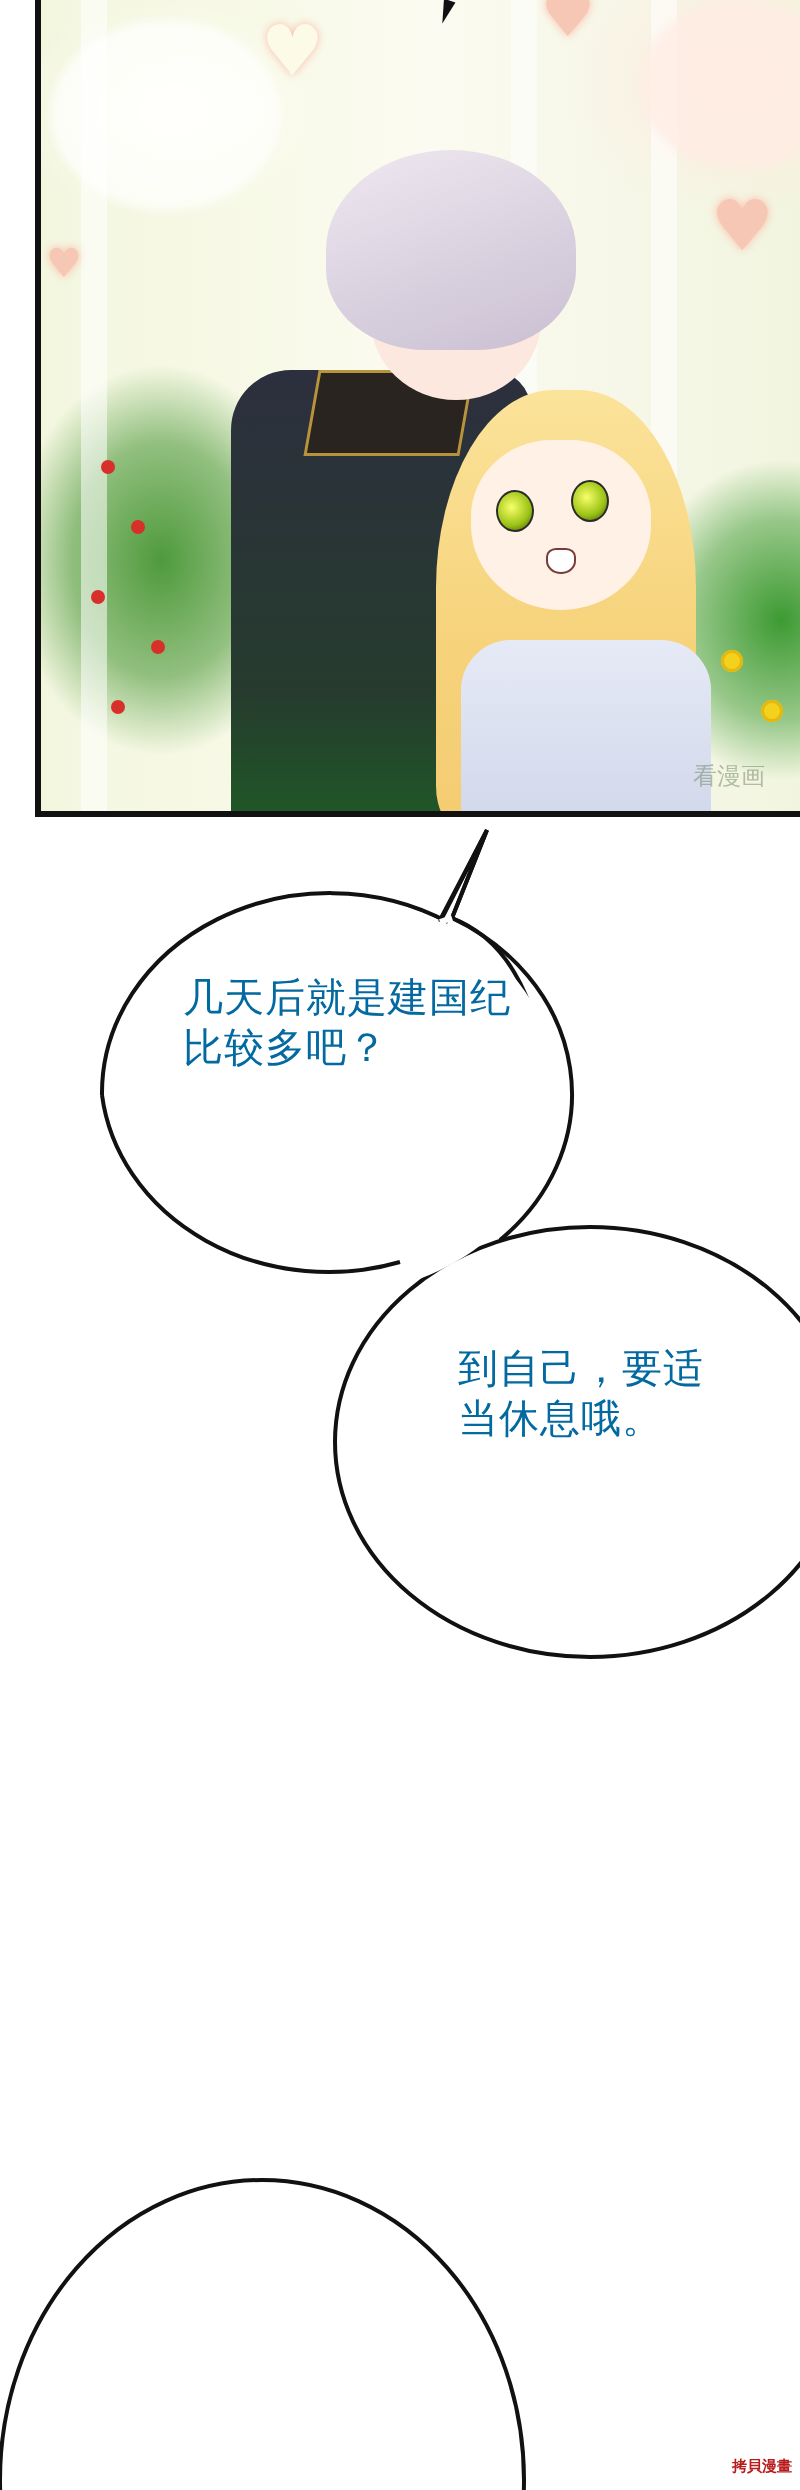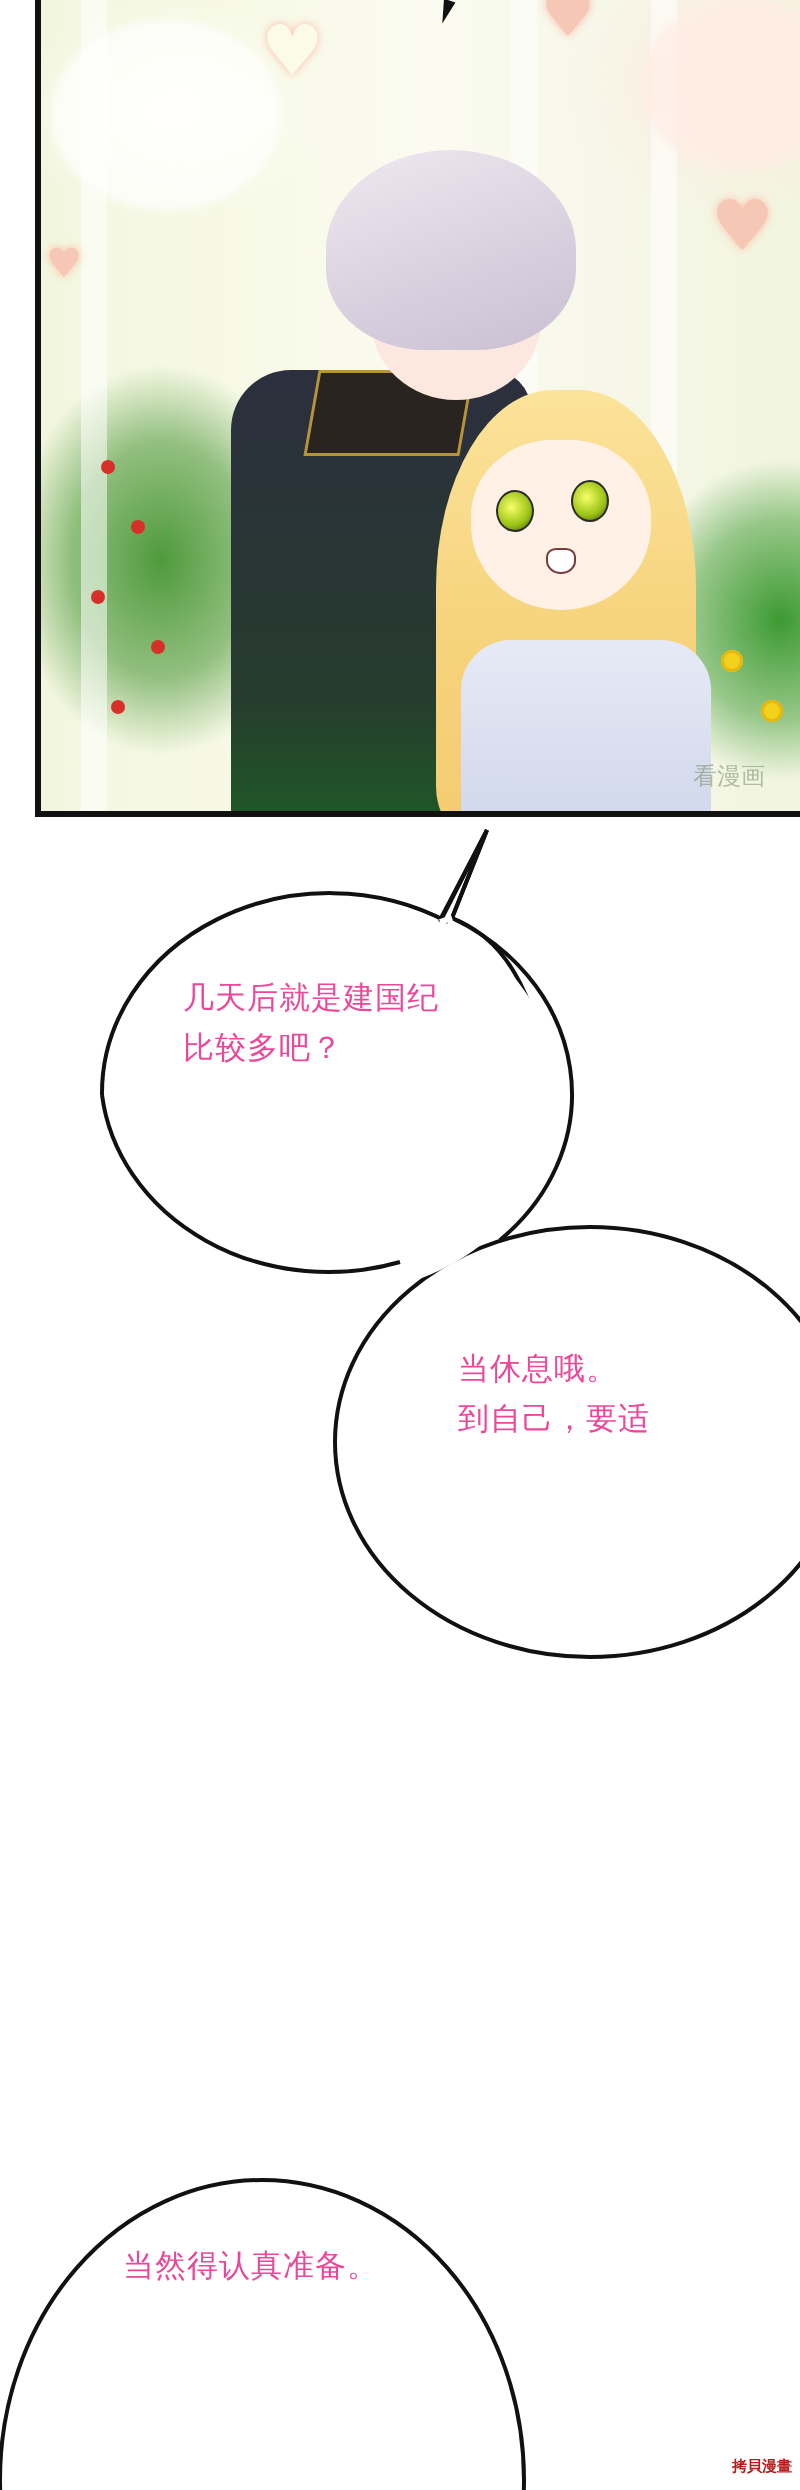--- a/index.html
+++ b/index.html
@@ -35,21 +35,21 @@
                background:#fff1e6; }
   .eye { position:absolute; width:34px; height:38px; border-radius:50%; background:radial-gradient(circle at 40% 40%,#f7ff6a,#9ac214 60%,#3a4a10); border:2px solid #2b2b2b; }
   .mouth { position:absolute; left:505px; top:548px; width:26px; height:22px; border-radius:40% 40% 60% 60%; background:#fff; border:2px solid #7a3b3b; }
   .girl-dress { position:absolute; left:420px; top:640px; width:250px; height:200px; border-radius:50px 50px 0 0;
                 background:linear-gradient(180deg,#e6eaf6,#cfd6ea); }
   .watermark-panel { position:absolute; right:50px; top:760px; font-size:24px; color:rgba(120,140,110,0.55);text-align:center; }
   .top-tail { position:absolute; left:440px; top:0; width:0; height:0;
               border-left:6px solid transparent; border-right:6px solid transparent; border-top:24px solid #111; transform:rotate(18deg); }
 
   svg.overlay { position:absolute; left:0; top:0; }
-  .bubble-text { position:absolute; font-size:31px; line-height:50px; color:#ec4899; white-space:nowrap; letter-spacing:1px; }
+  .bubble-text { position:absolute; font-size:40px; line-height:50px; color:#0369a1; white-space:nowrap; letter-spacing:1px; }
   .watermark { position:absolute; right:8px; bottom:14px; font-size:15px; color:#b91c1c;font-weight:bold; }
 </style>
 </head>
 <body>
 
 <div class="panel">
   <div class="pillar" style="left:40px"></div>
   <div class="pillar" style="left:470px"></div>
   <div class="pillar" style="left:610px"></div>
 
@@ -105,21 +105,20 @@
 
   <ellipse cx="262" cy="2480" rx="262" ry="300" fill="#fff" stroke="#111" stroke-width="4"></ellipse>
 </svg>
 
 <div class="bubble-text" style="left:183px;top:972px">
   <div>几天后就是建国纪</div>
   <div>比较多吧？</div>
 </div>
 
 <div class="bubble-text" style="left:458px;top:1343px">
+  <div>到自己，要适</div>
   <div>当休息哦。</div>
-  <div>到自己，要适</div>
 </div>
 
 <div class="bubble-text" style="left:123px;top:2240px">
-  <div>当然得认真准备。</div>
 </div>
 
 <div class="watermark">拷貝漫畫</div>
 
 </body></html>

